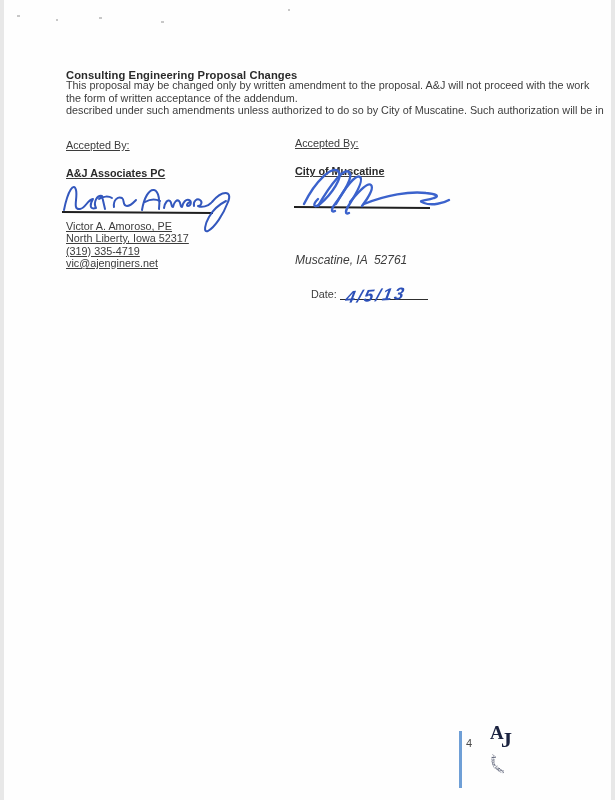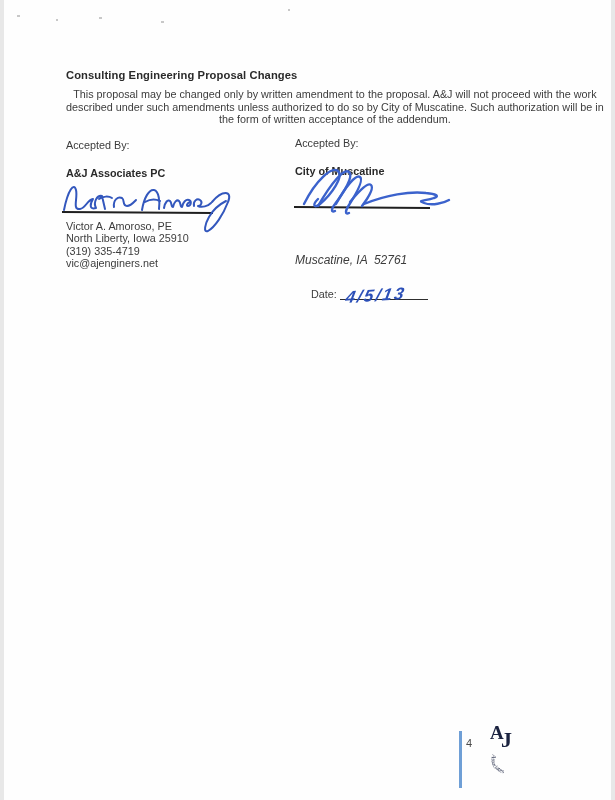--- a/index.html
+++ b/index.html
@@ -13,37 +13,37 @@
     overflow:hidden;
   }
   .speck { position:absolute; background:#9a9a9a; opacity:.55; }
 
   .doc-title {
     position:absolute; left:62px; top:69px;
     font-size:11.2px; font-weight:bold; color:#2a2a2a;
     letter-spacing:.1px;
   }
   .body-para {
-    position:absolute; left:62px; top:88px;
-    font-size:10.8px; line-height:12.6px; color:#3c3c3c;text-align:center;
+    position:absolute; left:62px; top:79px;
+    font-size:10.8px; line-height:12.6px; color:#3c3c3c;
   }
   .body-para div { white-space:nowrap; }
 
-  .accept-block { position:absolute; font-size:10.8px; line-height:12.4px; }
+  .accept-block { position:absolute; font-size:10.8px; line-height:12.4px;text-decoration:underline; }
   .accept-left  { left:62px;  top:139px; }
   .accept-right { left:291px; top:137px; }
   .party { font-weight:bold; color:#2a2a2a;margin-top:16px; }
 
   .sig-svg { position:absolute; }
   .sig-left  { left:56px;  top:172px; }
   .sig-right { left:284px; top:158px; }
 
   .contact-block {
     position:absolute; left:62px; top:220px;
-    font-size:10.8px; line-height:12.3px;
+    font-size:10.8px; line-height:12.3px;text-decoration:underline;
   }
   .location-line {
     position:absolute; left:291px; top:253px;
     font-size:12px; white-space:pre;font-style:italic;
   }
 
   .date-row { position:absolute; left:291px; top:283px; font-size:10.8px;margin-left:16px; }
   .date-label { display:inline-block; vertical-align:bottom; padding-bottom:2px; }
   .date-line {
     display:inline-block; position:relative;
@@ -85,22 +85,22 @@
 
   <div class="speck" style="left:13px; top:15px; width:3px; height:2px;"></div>
   <div class="speck" style="left:52px; top:19px; width:2px; height:2px;"></div>
   <div class="speck" style="left:95px; top:17px; width:3px; height:2px;"></div>
   <div class="speck" style="left:157px; top:21px; width:3px; height:2px;"></div>
   <div class="speck" style="left:284px; top:9px; width:2px; height:2px;"></div>
 
   <div class="doc-title">Consulting Engineering Proposal Changes</div>
   <div class="body-para">
     <div>This proposal may be changed only by written amendment to the proposal. A&amp;J will not proceed with the work</div>
+    <div>the form of written acceptance of the addendum.</div>
     <div>described under such amendments unless authorized to do so by City of Muscatine. Such authorization will be in</div>
-    <div>the form of written acceptance of the addendum.</div>
   </div>
 
   <div class="accept-block accept-left">
     <div>Accepted By:</div>
     <div class="party">A&amp;J Associates PC</div>
   </div>
   <div class="accept-block accept-right">
     <div>Accepted By:</div>
     <div class="party">City of Muscatine</div>
   </div>
@@ -109,21 +109,21 @@
     <path d="M2,40 L153,41" stroke="#1f1f1f" stroke-width="2" fill="none"></path>
     <g stroke="#3357bd" stroke-width="2" fill="none" stroke-linecap="round" stroke-linejoin="round">
       <path d="M4,38 C8,18 14,10 16,18 C18,26 12,38 20,37 C26,36 27,28 33,27 C30,32 29,38 36,36 C33,30 37,23 42,24 L45,37 M39,27 C43,24 49,24 52,26 M54,35 C53,28 58,24 62,26 C65,28 62,34 67,34 C71,34 74,30 76,28"></path>
       <path d="M82,38 C84,26 89,17 94,18 C99,19 100,30 99,37 M85,30 C90,27 96,27 100,29 M104,36 C105,30 108,27 110,29 C112,31 111,35 113,35 C114,30 117,27 119,29 C121,31 120,35 122,35 C123,30 126,27 129,28 C132,29 131,34 128,34 C126,34 127,31 130,30 M134,34 C133,29 137,26 140,28 C143,30 141,34 138,34 C142,36 148,34 151,31"></path>
       <path d="M152,30 C162,18 173,18 168,30 C163,43 155,55 148,59 C143,61 145,52 149,45 C153,38 160,32 166,29"></path>
     </g>
   </svg>
 
   <div class="contact-block">
     <div>Victor A. Amoroso, PE</div>
-    <div>North Liberty, Iowa 25910</div>
+    <div>North Liberty, Iowa 52317</div>
     <div>(319) 335-4719</div>
     <div>vic@ajenginers.net</div>
   </div>
 
   <svg class="sig-svg sig-right" width="185" height="64" viewBox="0 0 185 64">
     <path d="M6,49 L142,50" stroke="#1f1f1f" stroke-width="1.8" fill="none"></path>
     <g stroke="#3b62cc" stroke-width="2.4" fill="none" stroke-linecap="round" stroke-linejoin="round">
       <path d="M16,46 C28,22 44,8 50,13 C56,18 44,36 32,46 C26,51 24,47 30,41"></path>
       <path d="M30,48 C44,24 56,10 61,14 C66,18 56,34 47,46 C43,51 43,55 47,53"></path>
       <path d="M48,46 C58,28 68,16 72,19 C76,22 68,36 61,47 C57,53 57,57 61,55"></path>

